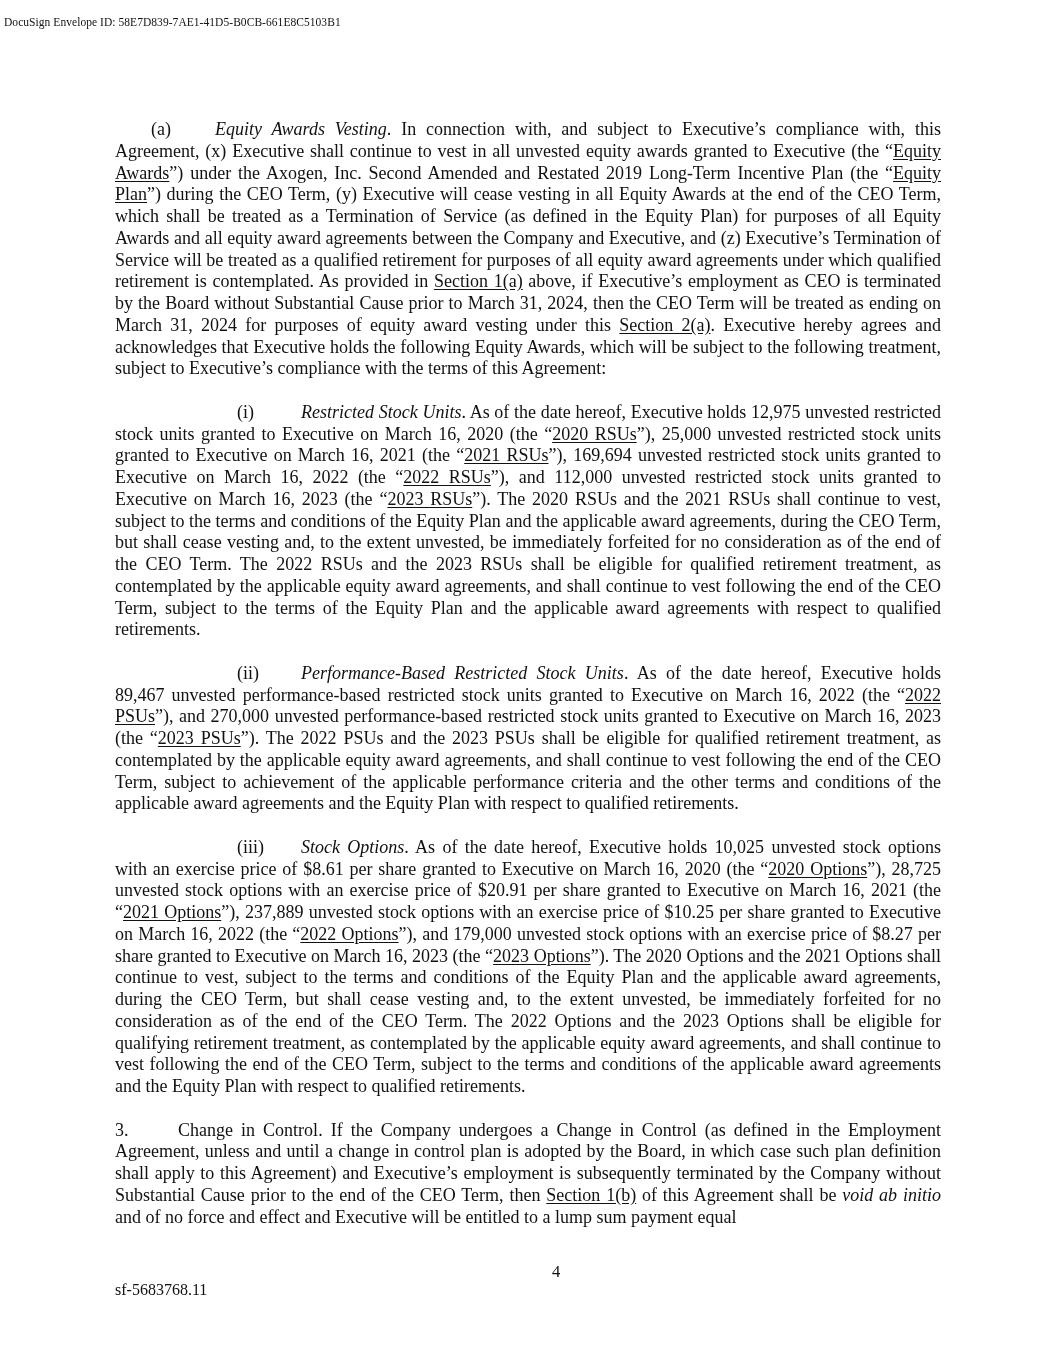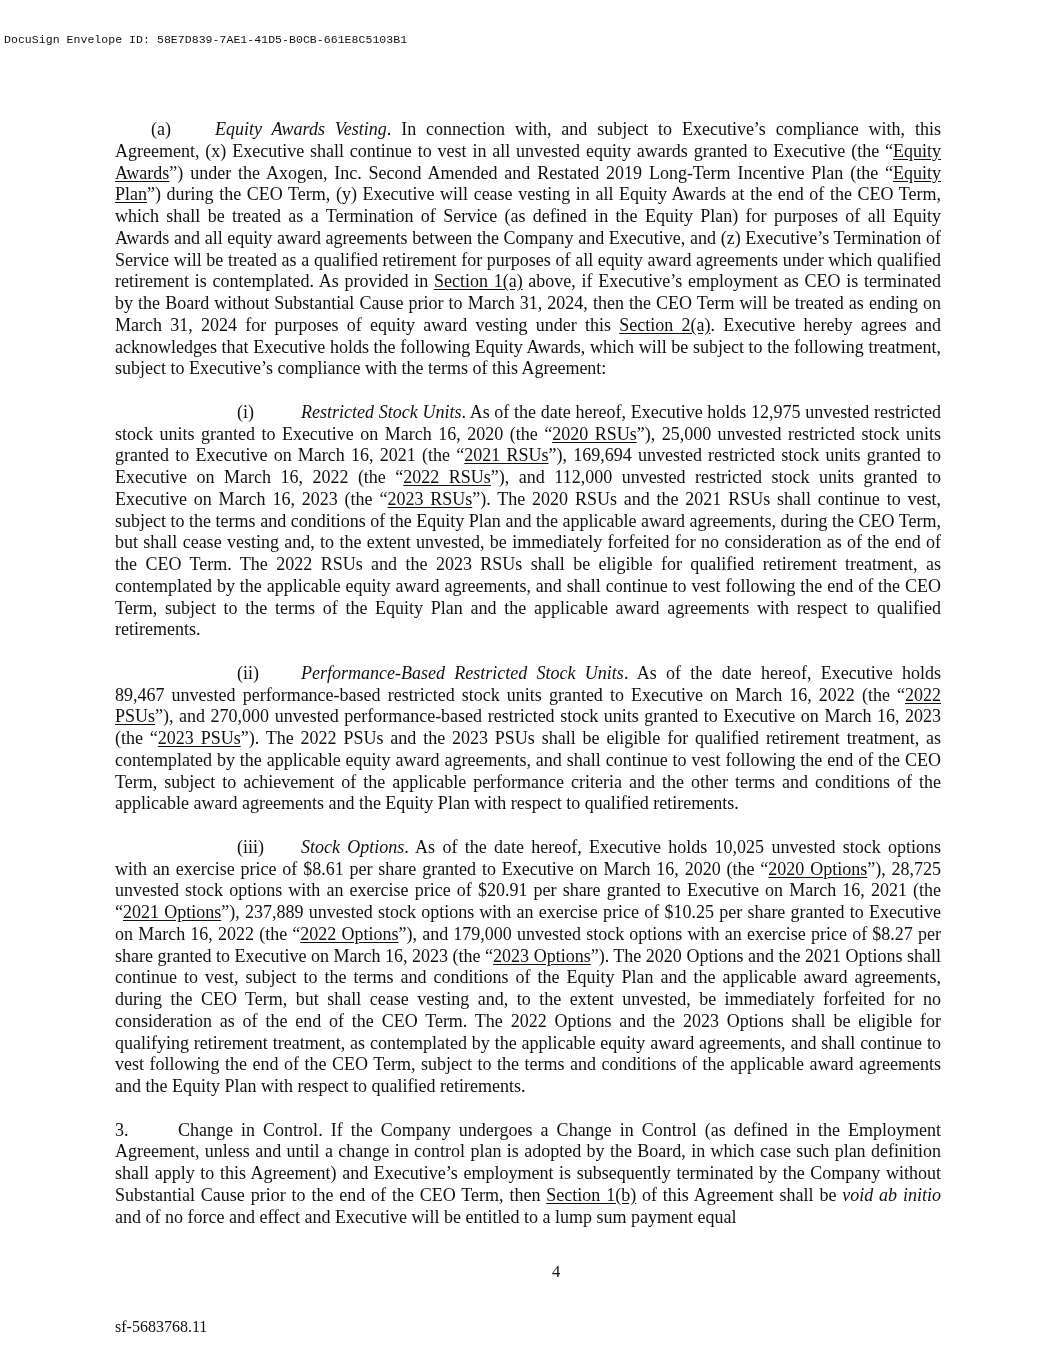--- a/index.html
+++ b/index.html
@@ -1,41 +1,40 @@
 <!DOCTYPE html>
 <html><head>
 <meta charset="utf-8">
 <style>
   html, body { margin: 0; padding: 0; background: #ffffff; }
   body { width: 1055px; height: 1365px; position: relative; overflow: hidden; }
   .envelope {
     position: absolute; left: 4px; top: 16px;
-    font-family: Liberation Mono, monospace; font-size: 11.5px; color: #111;
+    font-family: Liberation Serif, serif; font-size: 11.5px; color: #111;
     letter-spacing: 0.05px;
-    margin-top: 17px;
   }
   .page-body {
     position: absolute; left: 115px; top: 119px; width: 826px;
     font-family: "Liberation Serif", serif; font-size: 18px; line-height: 21.75px;
     color: #111; text-align: justify;
   }
   .para { margin: 0 0 21.75px 0; }
   .u { text-decoration: underline; text-underline-offset: 2px; }
   .i { font-style: italic; }
   .b { font-weight: normal; }
   .lbl { display: inline-block; }
   .lbl-a { margin-left: 36px; width: 64px; }
   .lbl-sub { margin-left: 122px; width: 64px; }
   .lbl-num { width: 63px; }
   .page-number {
     position: absolute; left: 552px; top: 1262px;
     font-family: "Liberation Serif", serif; font-size: 16.6px; color: #111;
   }
   .doc-id {
-    position: absolute; left: 115px; top: 1318px;
+    position: absolute; left: 115px; top: 1281px;
     font-family: "Liberation Serif", serif; font-size: 16px; color: #111;
   }
 </style>
 </head>
 <body>
 
 <div class="envelope">DocuSign Envelope ID: 58E7D839-7AE1-41D5-B0CB-661E8C5103B1</div>
 
 <div class="page-body">
   <p class="para">

